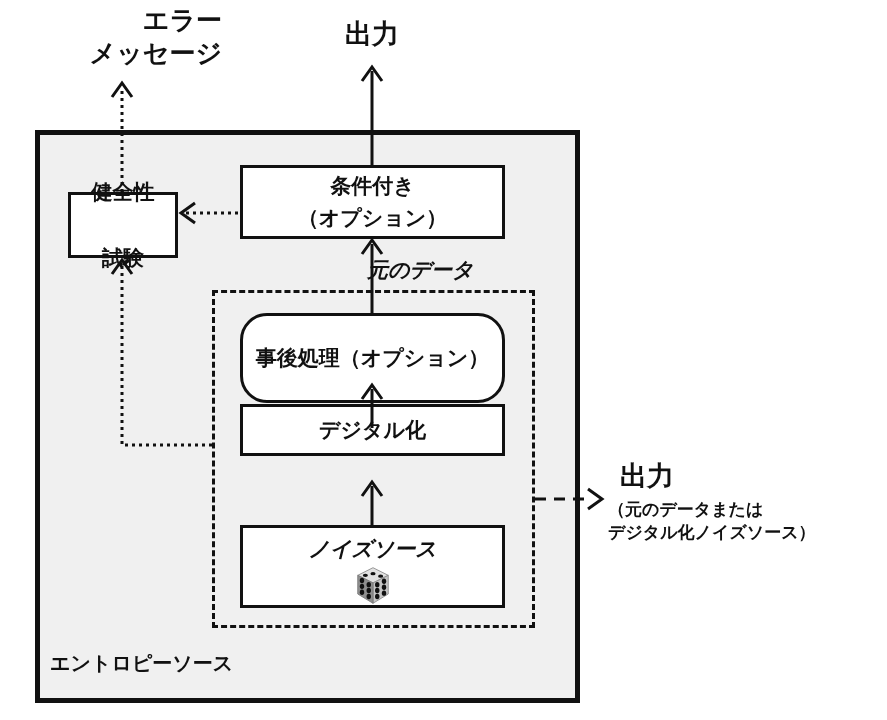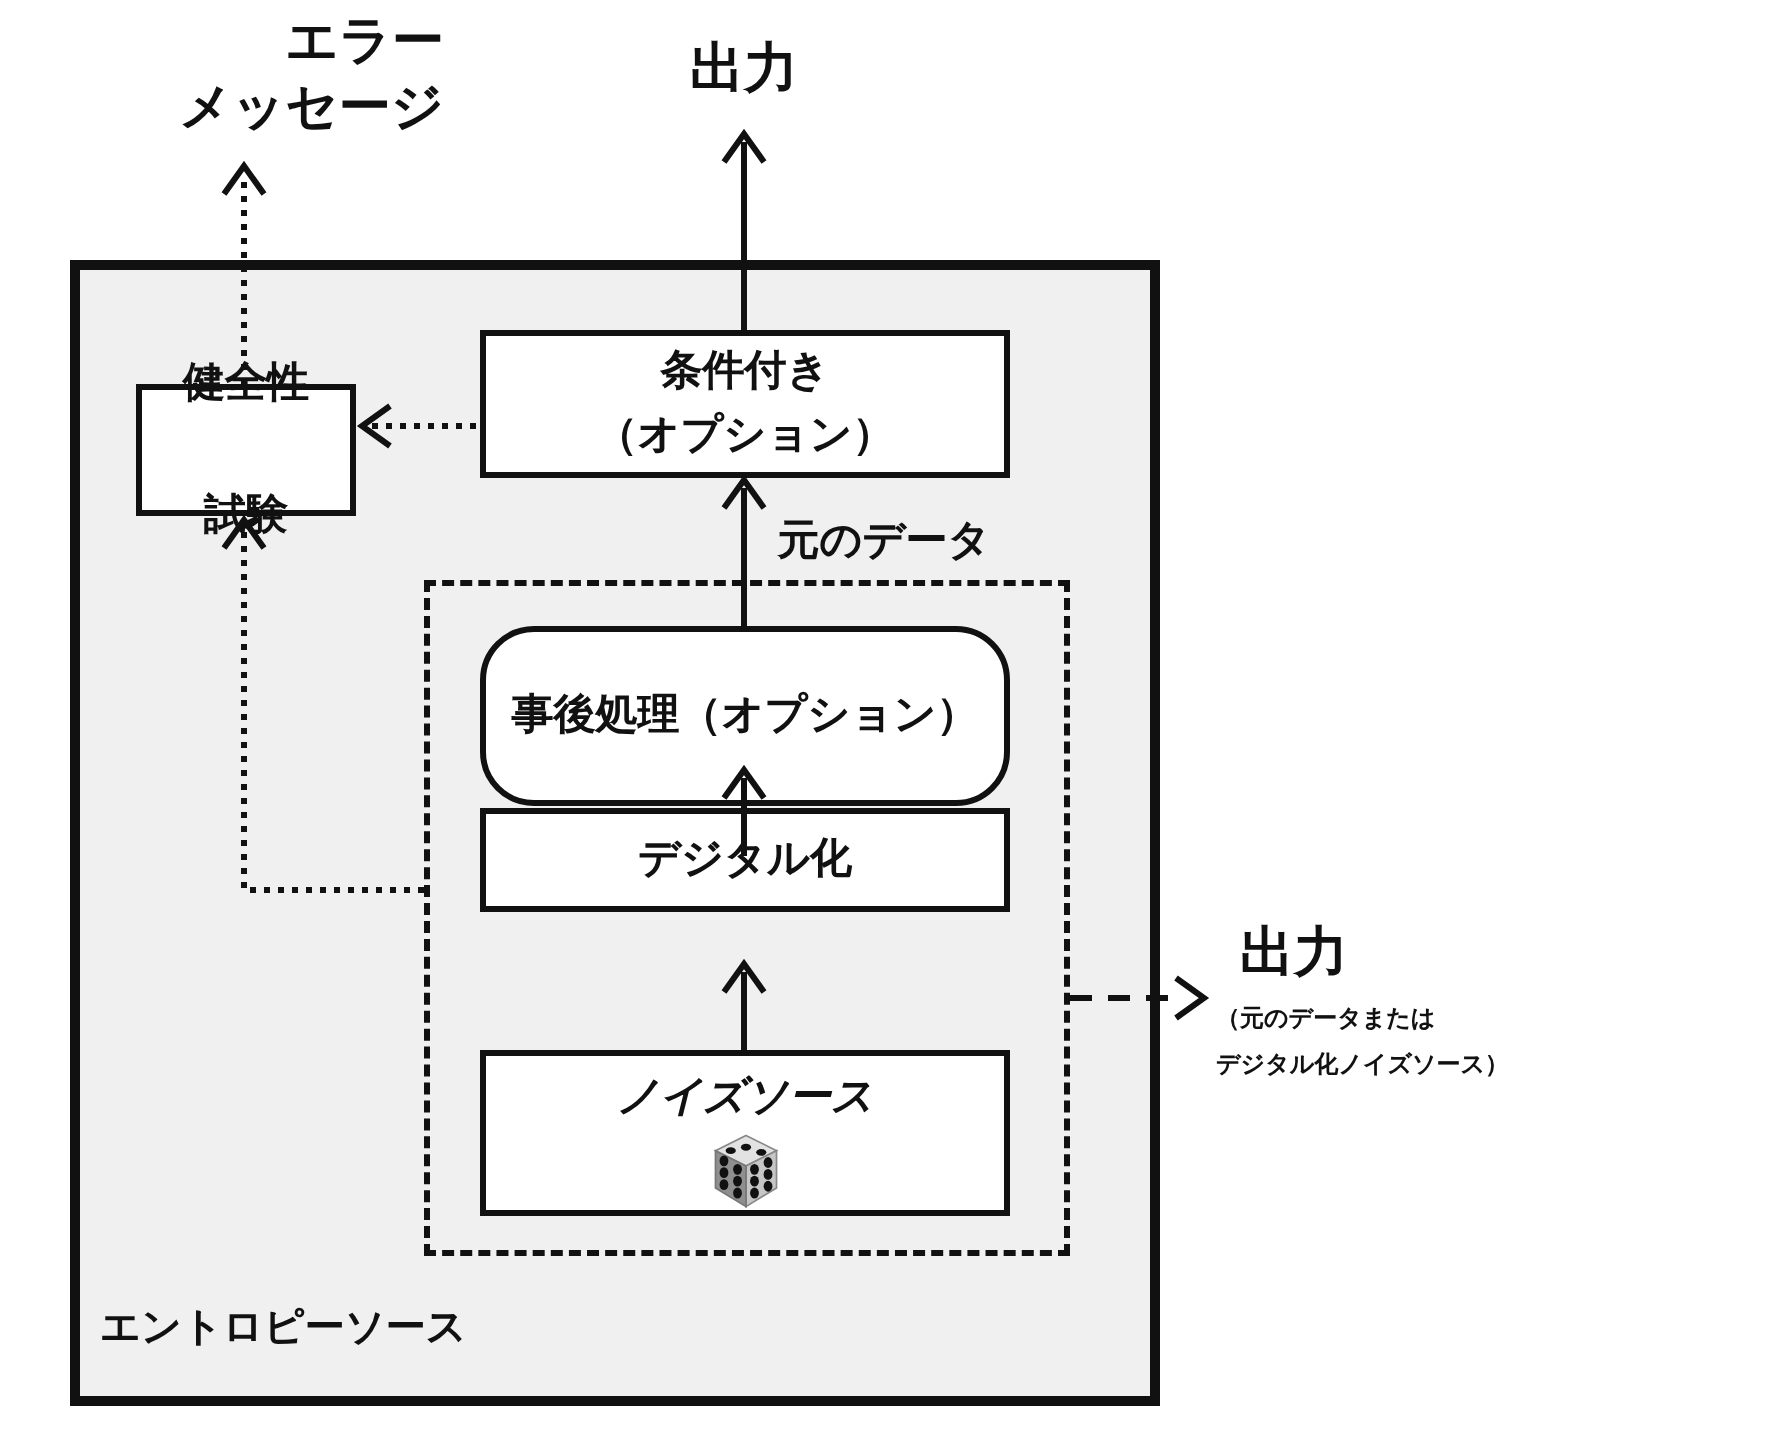--- a/index.html
+++ b/index.html
@@ -22,24 +22,24 @@
     font-weight:bold;font-size:21px;line-height:30px;text-align:center;
   }
   .box-health{left:68px;top:192px;width:110px;height:66px;gap:36px;}
   .box-conditioning{left:240px;top:165px;width:265px;height:74px;line-height:32px;}
   .box-postproc{left:240px;top:313px;width:265px;height:90px;border-radius:27px;}
   .box-digitization{left:240px;top:404px;width:265px;height:52px;}
   .box-noise{left:240px;top:525px;width:265px;height:83px;justify-content:flex-start;padding-top:6px;font-style:italic;}
   .lbl{position:absolute;font-weight:bold;}
   .lbl-error{left:22px;top:4px;width:200px;text-align:right;font-size:26px;line-height:33px;}
   .lbl-output-top{left:312px;top:16px;width:120px;text-align:center;font-size:27px;}
-  .lbl-rawdata{left:380px;top:256px;width:124px;text-align:center;font-size:21px;}
+  .lbl-rawdata{left:367px;top:256px;width:124px;font-size:21px;font-style:italic;}
   .lbl-entropy{left:50px;top:650px;font-size:20px;}
   .lbl-output-right{left:620px;top:458px;font-size:27px;}
-  .lbl-output-right-sub{left:608px;top:498px;width:260px;font-size:12px;line-height:23px;font-weight:bold;}
+  .lbl-output-right-sub{left:608px;top:498px;width:260px;font-size:17px;line-height:23px;font-weight:bold;}
   svg.overlay{position:absolute;left:0;top:0;z-index:6;pointer-events:none;}
   .dice{margin-top:2px;}
 </style>
 </head>
 <body>
 
 <div class="canvas">
 
   <div class="panel"></div>
   <div class="lbl lbl-entropy">エントロピーソース</div>

